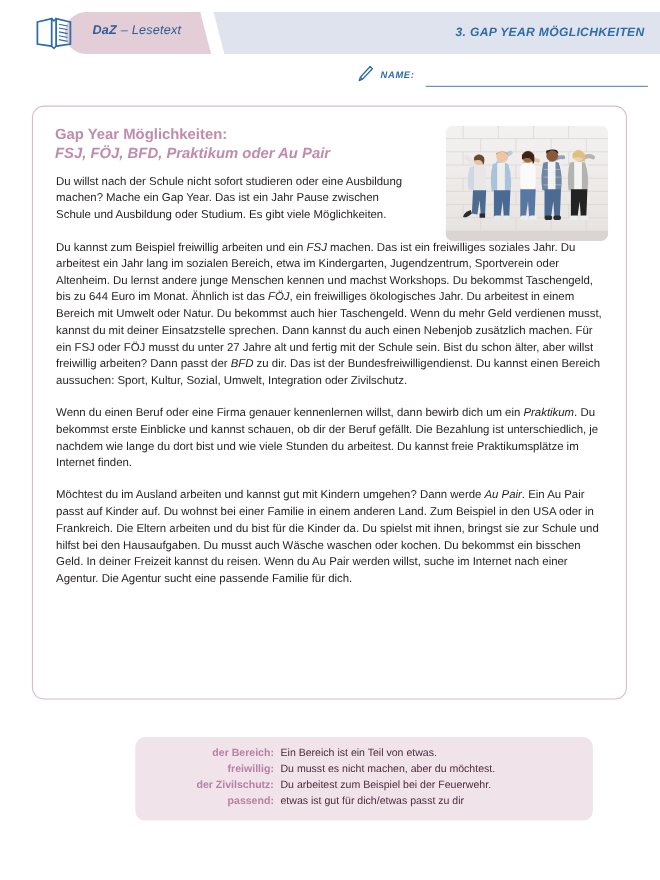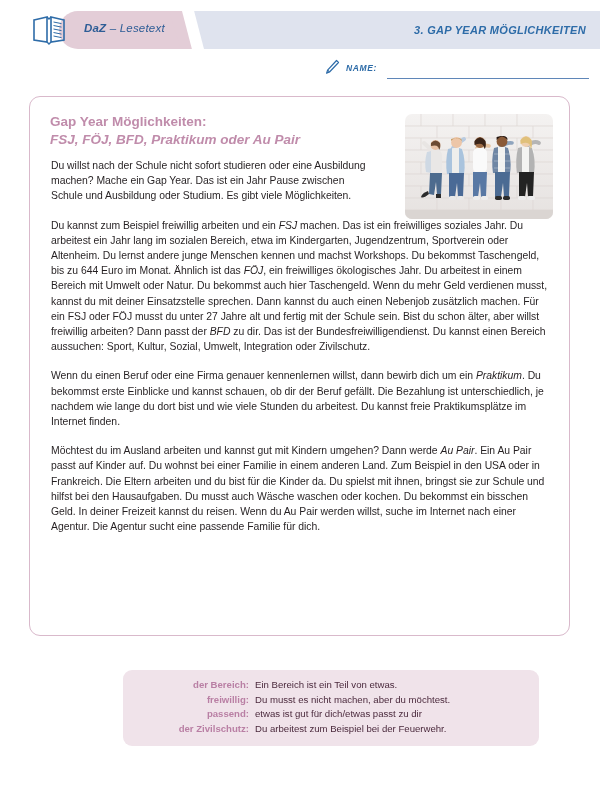--- a/index.html
+++ b/index.html
@@ -351,20 +351,20 @@
 <div class="glossary">
     <div class="gl-row">
       <div class="gl-term">der Bereich:</div>
       <div class="gl-def">Ein Bereich ist ein Teil von etwas.</div>
     </div>
     <div class="gl-row">
       <div class="gl-term">freiwillig:</div>
       <div class="gl-def">Du musst es nicht machen, aber du möchtest.</div>
     </div>
     <div class="gl-row">
+      <div class="gl-term">der Zivilschutz:</div>
+      <div class="gl-def">Du arbeitest zum Beispiel bei der Feuerwehr.</div>
+    </div>
+    <div class="gl-row">
       <div class="gl-term">passend:</div>
       <div class="gl-def">etwas ist gut für dich/etwas passt zu dir</div>
     </div>
-    <div class="gl-row">
-      <div class="gl-term">der Zivilschutz:</div>
-      <div class="gl-def">Du arbeitest zum Beispiel bei der Feuerwehr.</div>
-    </div>
   </div>
 
 </body></html>

